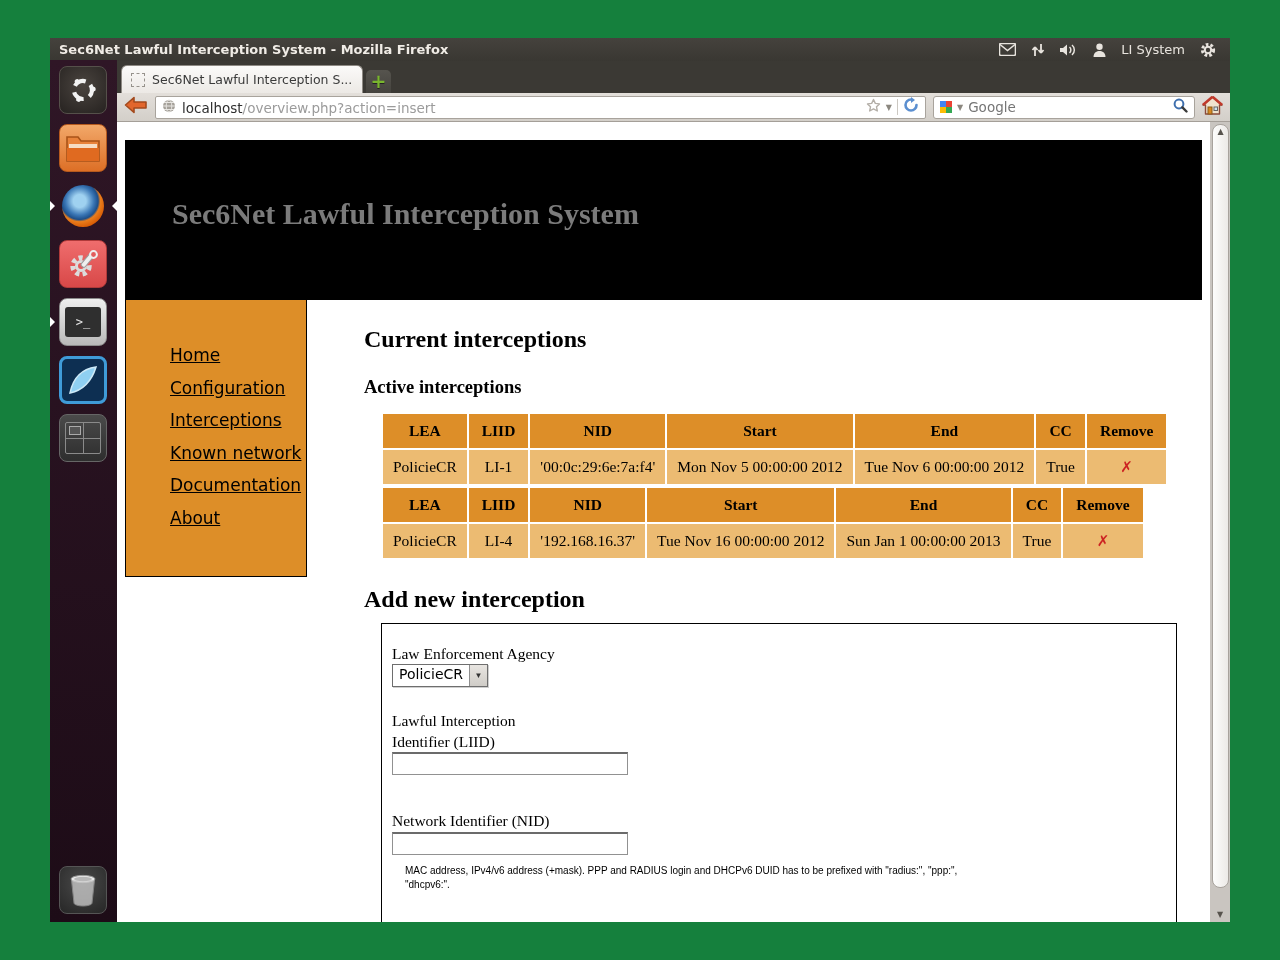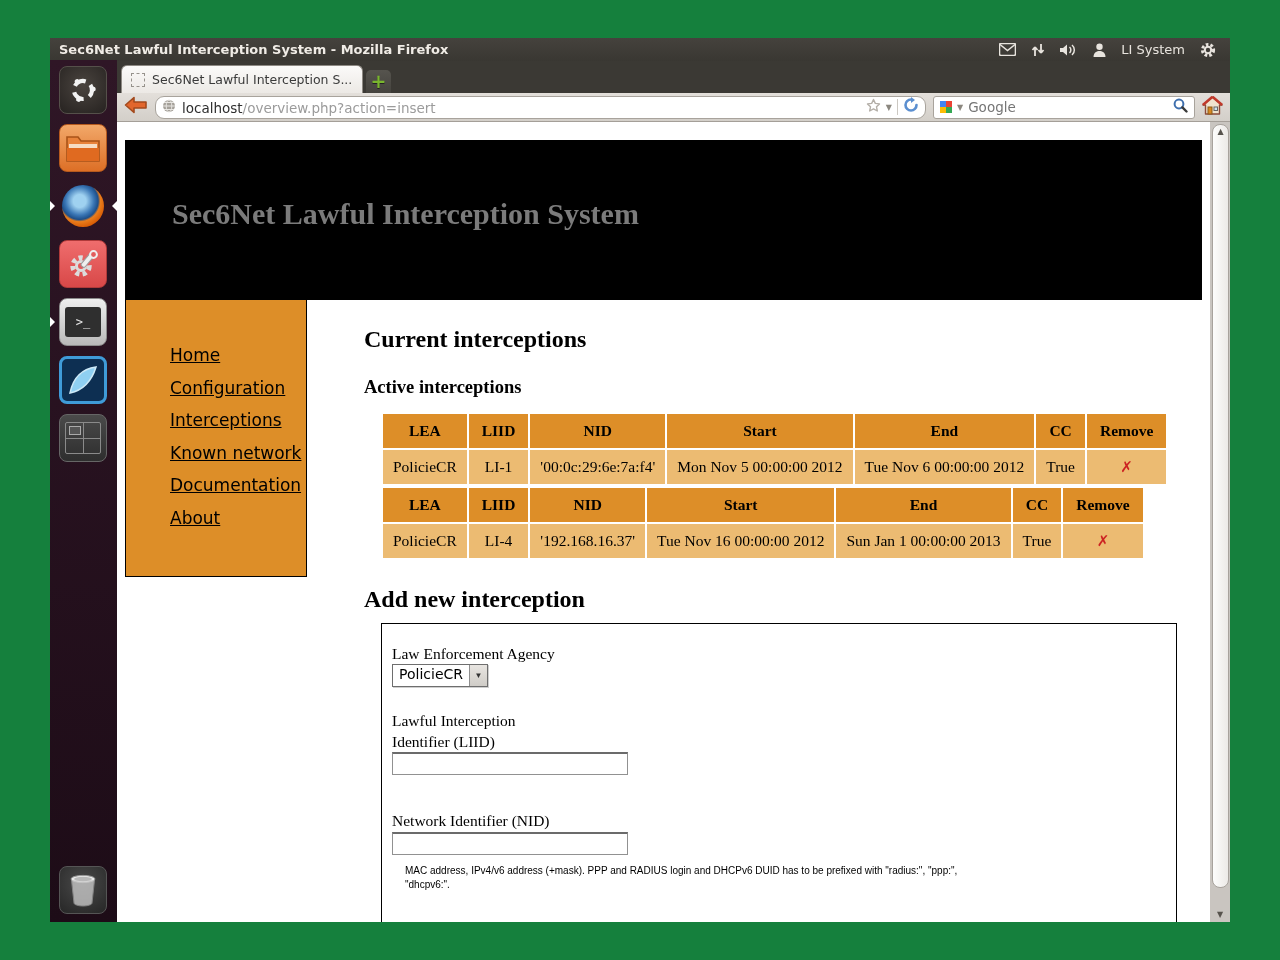--- a/index.html
+++ b/index.html
@@ -21,21 +21,21 @@
        margin-left:4px;display:flex;align-items:center;padding:0 9px;gap:7px;}
   .favicon{width:12px;height:12px;border:1px dashed #96928c;flex:0 0 auto;}
   .tab-title{font-size:12.5px;color:#3a3a3a;white-space:nowrap;overflow:hidden;}
   .newtab{width:25px;height:23px;margin-left:3px;background:linear-gradient(#56544e,#45433e);
           border-radius:5px 5px 0 0;display:flex;align-items:center;justify-content:center;
           color:#79b62e;font-size:19px;font-weight:bold;line-height:1;text-shadow:0 1px 0 #222;cursor:pointer;}
 
   .toolbar{position:absolute;left:117px;top:93px;width:1113px;height:29px;box-sizing:border-box;
            background:linear-gradient(#e3dfda,#d3cfc9);border-bottom:1px solid #a49f98;
            display:flex;align-items:center;gap:7px;padding:0 7px;}
-  .urlfield{flex:1;height:21px;background:#fff;border:1px solid #a8a39c;border-radius:9px;
+  .urlfield{flex:1;height:21px;background:#fff;border:1px solid #a8a39c;border-radius:2px;
             display:flex;align-items:center;gap:6px;padding:0 6px;}
   .url-host{font-size:13.5px;color:#2e2e2e;}
   .url-path{font-size:13.5px;color:#9b9b9b;}
   .url-right{margin-left:auto;display:flex;align-items:center;gap:5px;}
   .caret{font-size:8px;color:#8b877f;}
   .vsep{width:1px;height:16px;background:#ccc8c2;}
   .searchfield{width:248px;height:21px;background:#fff;border:1px solid #a8a39c;border-radius:3px;
                display:flex;align-items:center;gap:5px;padding:0 6px;}
   .search-ph{flex:1;border:none;outline:none;font-size:13.5px;color:#9b9b9b;
              font-family:"DejaVu Sans",sans-serif;background:transparent;padding:0;}

